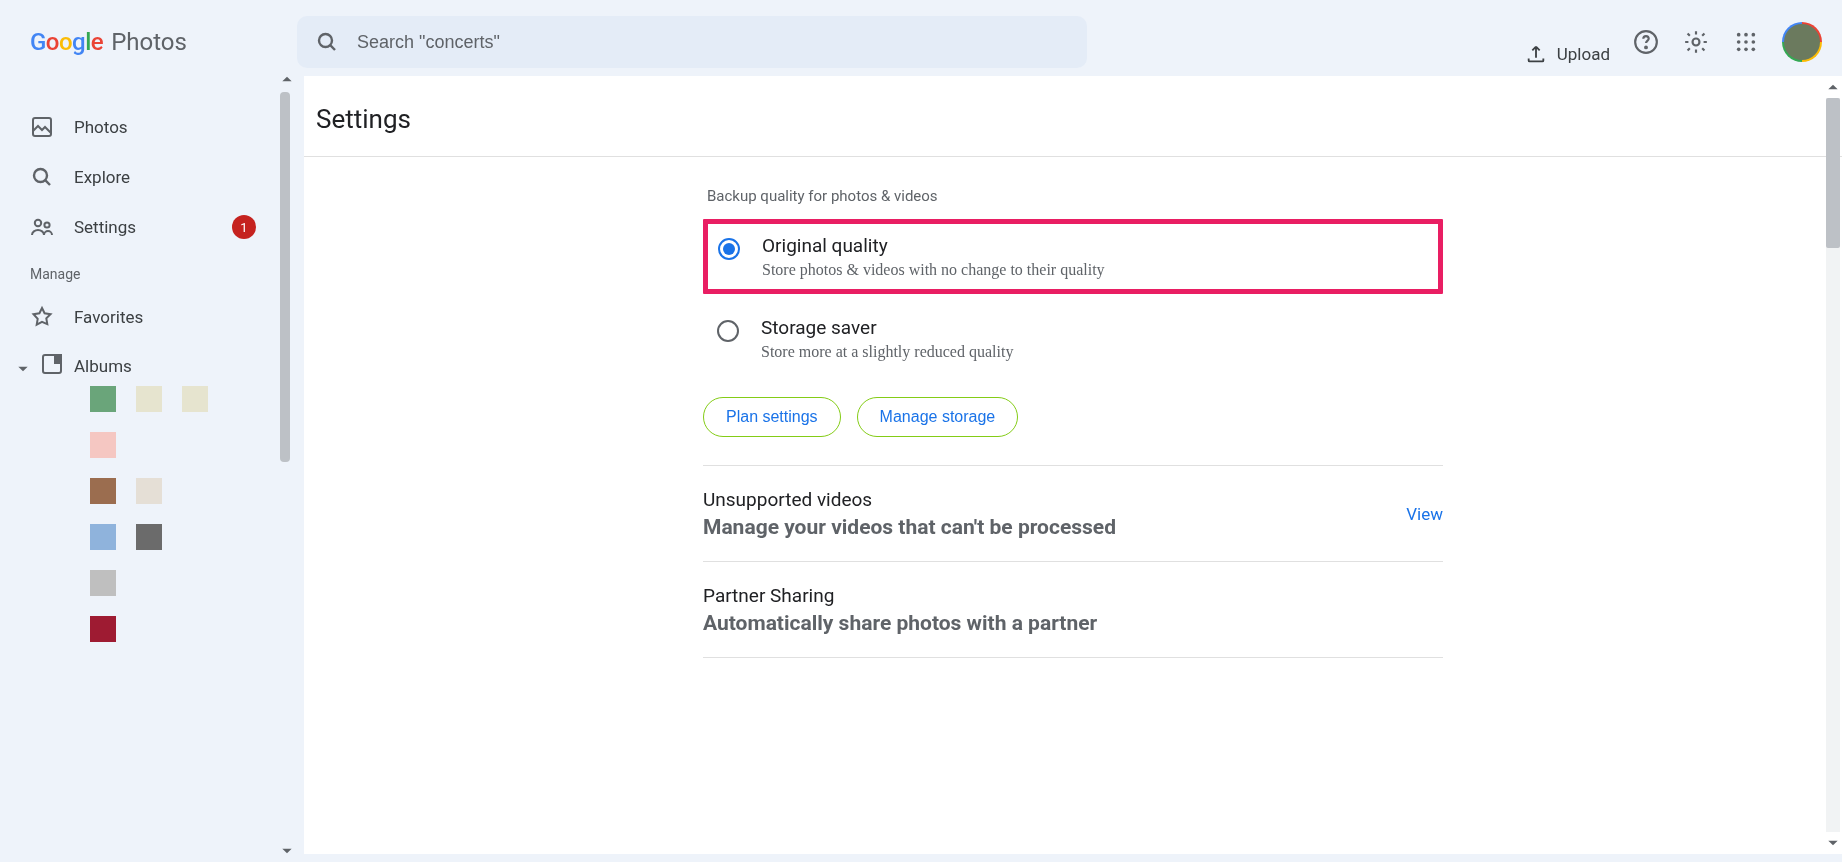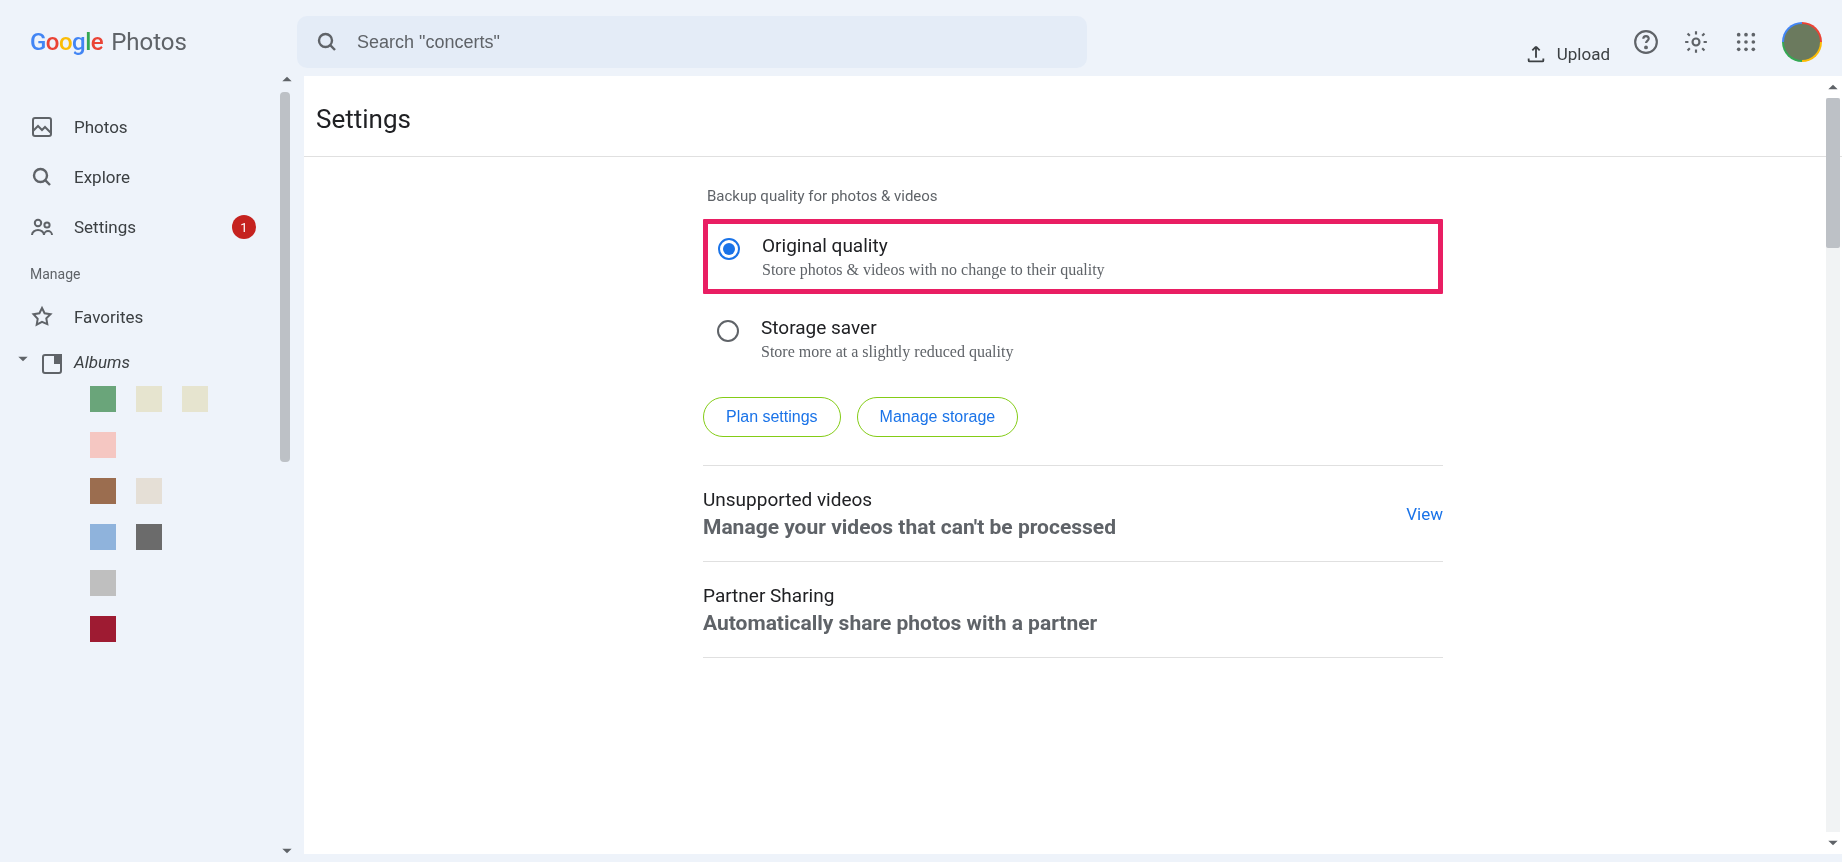--- a/index.html
+++ b/index.html
@@ -69,21 +69,21 @@
     display:flex; align-items:center; gap:20px;
     padding: 13px 20px; border-radius: 0 24px 24px 0;
     font-size:17px; color:#3c4043; cursor:pointer; position:relative;
   }
   .badge {
     position:absolute; right:14px; top:50%; transform:translateY(-50%);
     background:#c5221f; color:#fff; border-radius:50%;
     width:24px; height:24px; font-size:13px; display:flex; align-items:center; justify-content:center;
   }
   .section-label { font-size:14px; color:#5f6368; padding: 14px 20px 10px 20px; }
-  .albums-row { display:flex; align-items:flex-start; gap:10px; padding: 10px 20px 10px 6px; font-size:17px; color:#3c4043; cursor:pointer;font-style:italic; }
+  .albums-row { display:flex; align-items:flex-end; gap:10px; padding: 10px 20px 10px 6px; font-size:17px; color:#3c4043; cursor:pointer; }
   .album-thumbs { padding-left: 80px; display:flex; flex-direction:column; gap:20px; }
   .thumb-row { display:flex; gap:20px; }
   .thumb { width:26px; height:26px; }
 
   
   .main-wrap { flex:1; position:relative; padding: 4px 0 0 10px; }
   .scroll-arrow {
     position:absolute; left:0; width:16px; height:16px;
     color:#5f6368;
   }

